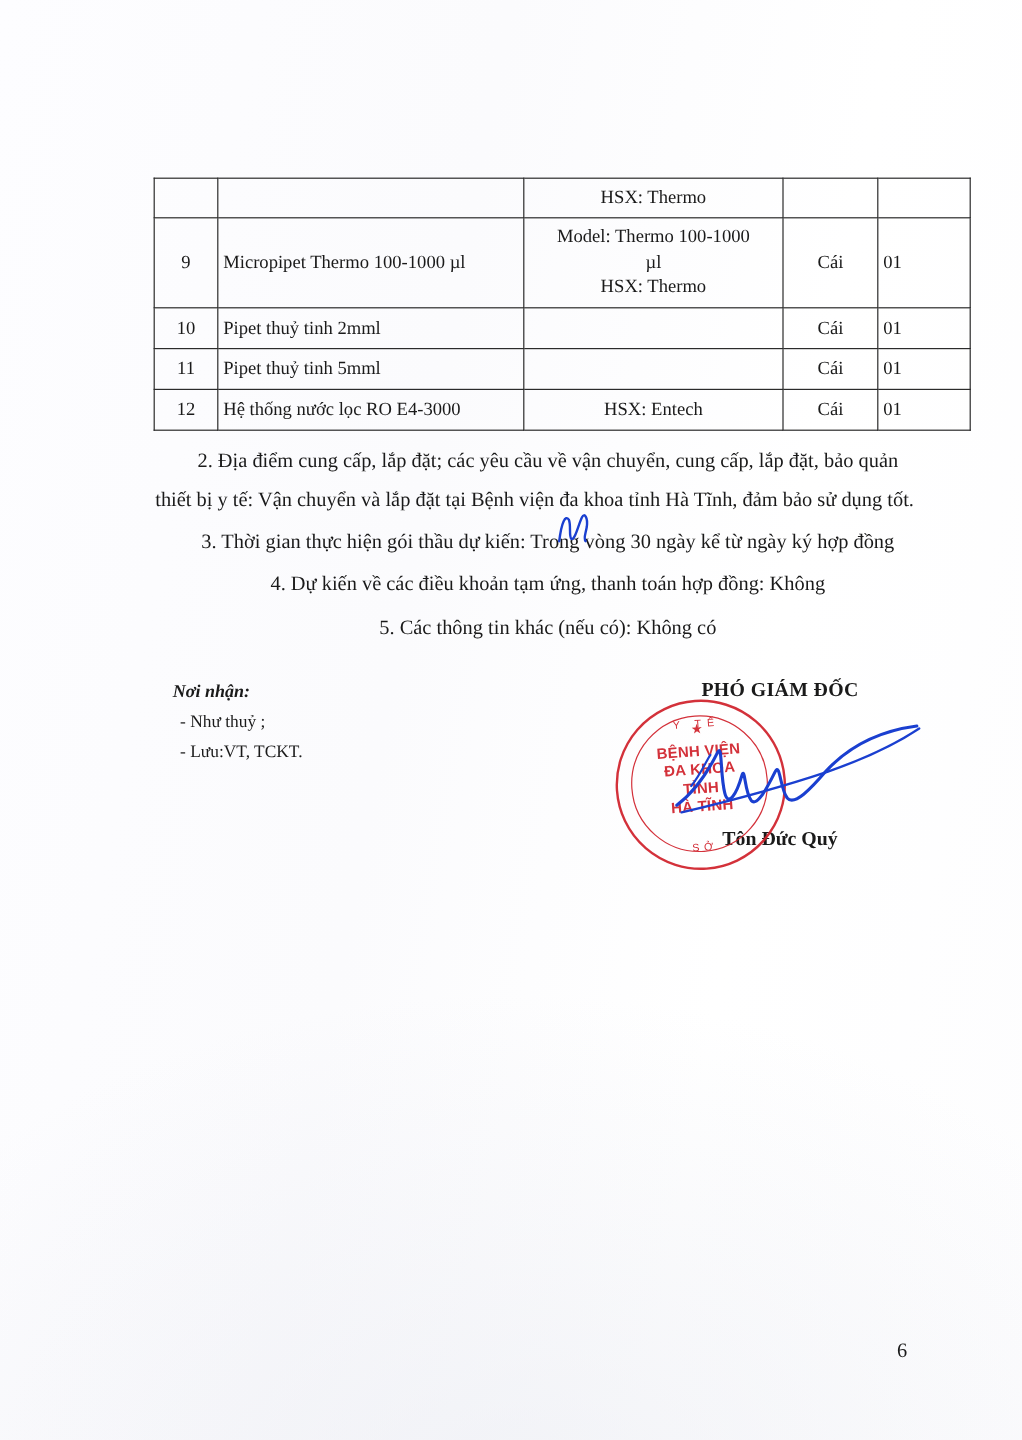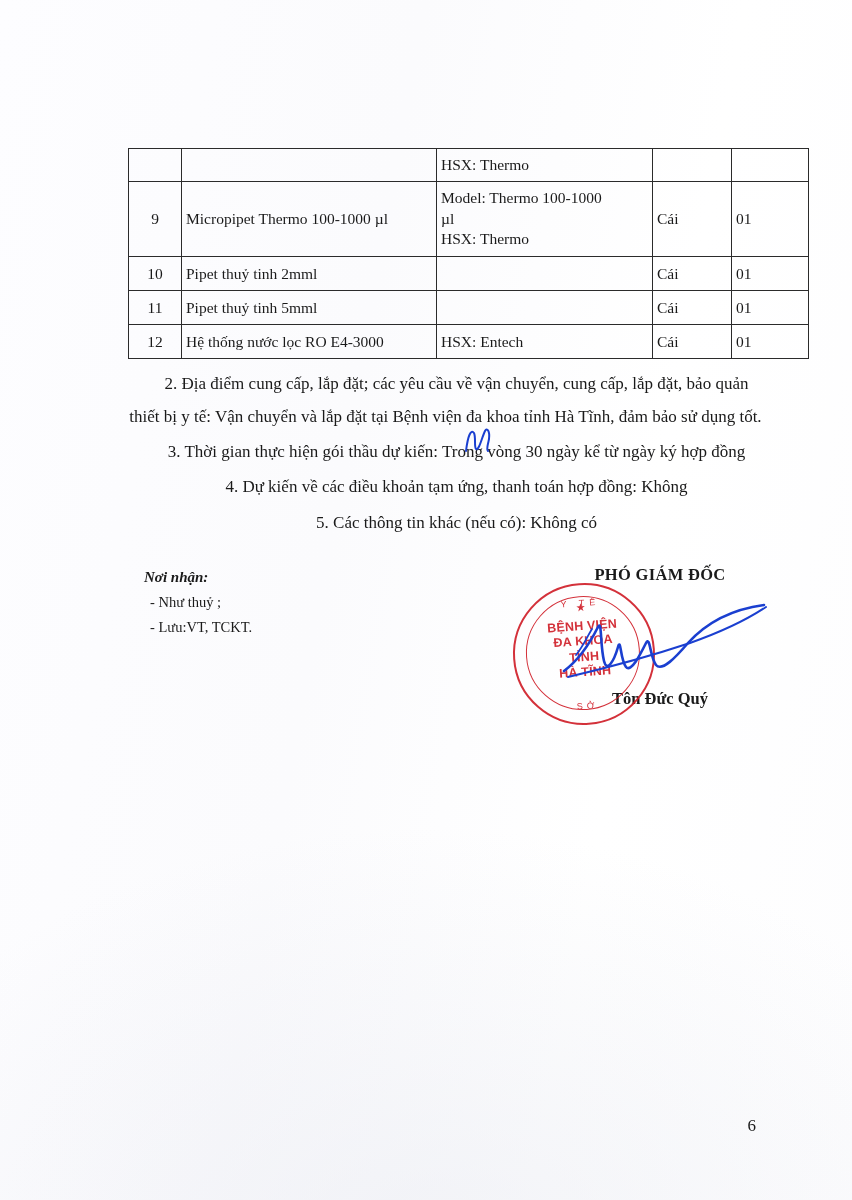--- a/index.html
+++ b/index.html
@@ -42,22 +42,22 @@
     table-layout: fixed;
     font-size: 15.5px;
   }
   table.spec td {
     border: 1px solid #2b2b2b;
     padding: 2px 4px;
     vertical-align: middle;
   }
   .col-no    { width: 44px;  text-align: center; }
   .col-name  { width: 246px; text-align: left; padding-left: 6px; margin-left: 44px; }
-  .col-spec  { width: 207px; text-align: left; }
-  .col-unit  { width: 70px;  }
+  .col-spec  { width: 207px; text-align: center; }
+  .col-unit  { width: 70px;  text-align: center; }
   .col-qty   { width: 68px;  text-align: left; }
 
   .row-top td { height: 28px; }
   .row-tall td { height: 70px; }
   .row-norm td { height: 29px; }
 
   .spec-lines { line-height: 1.35; }
 
   
   .para {
@@ -85,21 +85,21 @@
   }
   .noi-nhan .title {
     font-style: italic;
     font-weight: bold;
     font-size: 15px;
   }
   .noi-nhan .item { padding-left: 6px; }
 
   .sig-right {
     position: absolute;
-    left: 412px;
+    left: 402px;
     top: 0;
     width: 240px;
     text-align: center;
   }
   .sig-role {
     font-weight: bold;
     font-size: 16.5px;
     letter-spacing: 0.3px;
   }
   .sig-name {

